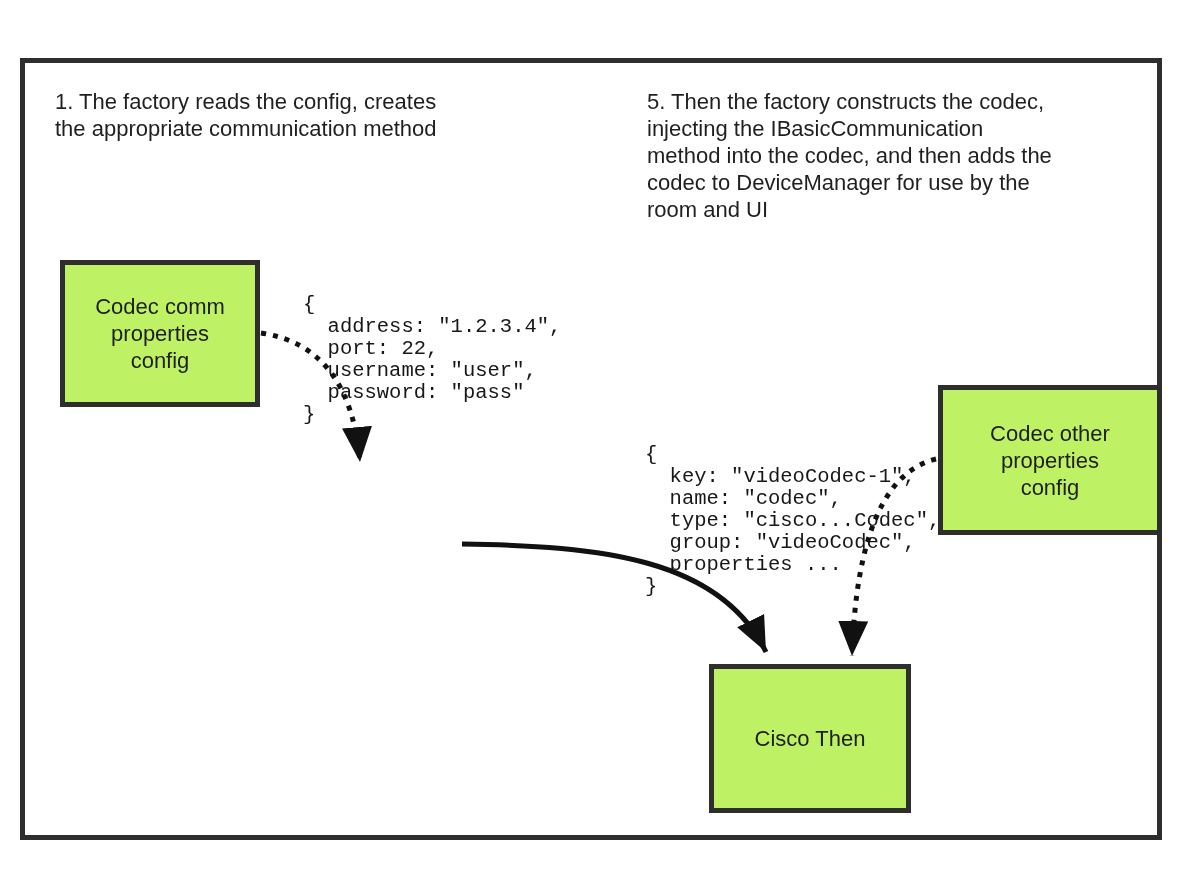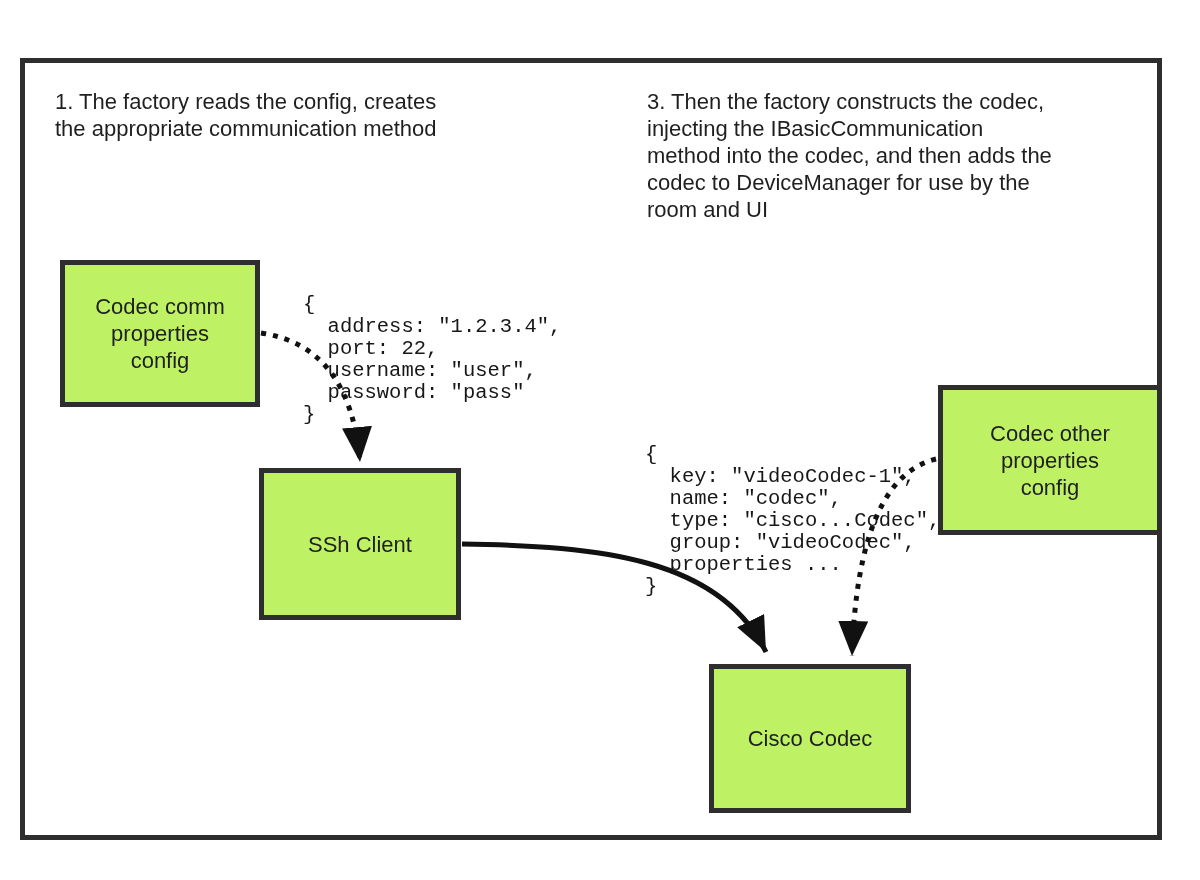--- a/index.html
+++ b/index.html
@@ -79,21 +79,21 @@
 </head>
 <body>
 
 <div id="canvas">
 
   <div class="frame"></div>
 
   <div class="note note1">1. The factory reads the config, creates
 the appropriate communication method</div>
 
-  <div class="note note2">3. Then the factory constructs the codec,
+  <div class="note note2">5. Then the factory constructs the codec,
 injecting the IBasicCommunication
 method into the codec, and then adds the
 codec to DeviceManager for use by the
 room and UI</div>
 
 
   <div class="code code1">{
   address: "1.2.3.4",
   port: 22,
   username: "user",
@@ -116,21 +116,20 @@
     </defs>
     <path d="M 261 333 Q 350 346 360 462" fill="none" stroke="#111111" stroke-width="5" stroke-dasharray="5 7" marker-end="url(#ah)"></path>
     <path d="M 462 544 C 600 546 720 558 766 652" fill="none" stroke="#111111" stroke-width="5" marker-end="url(#ah)"></path>
     <path d="M 936 459 Q 858 478 852 656" fill="none" stroke="#111111" stroke-width="5" stroke-dasharray="5 7" marker-end="url(#ah)"></path>
   </svg>
 
   <div class="dbox box1">Codec comm
 properties
 config</div>
 
-  <div class="dbox box2">SSh Client</div>
 
   <div class="dbox box3">Codec other
 properties
 config</div>
 
-  <div class="dbox box4">Cisco Codec</div>
+  <div class="dbox box4">Cisco Then</div>
 
 </div>
 
 </body></html>

